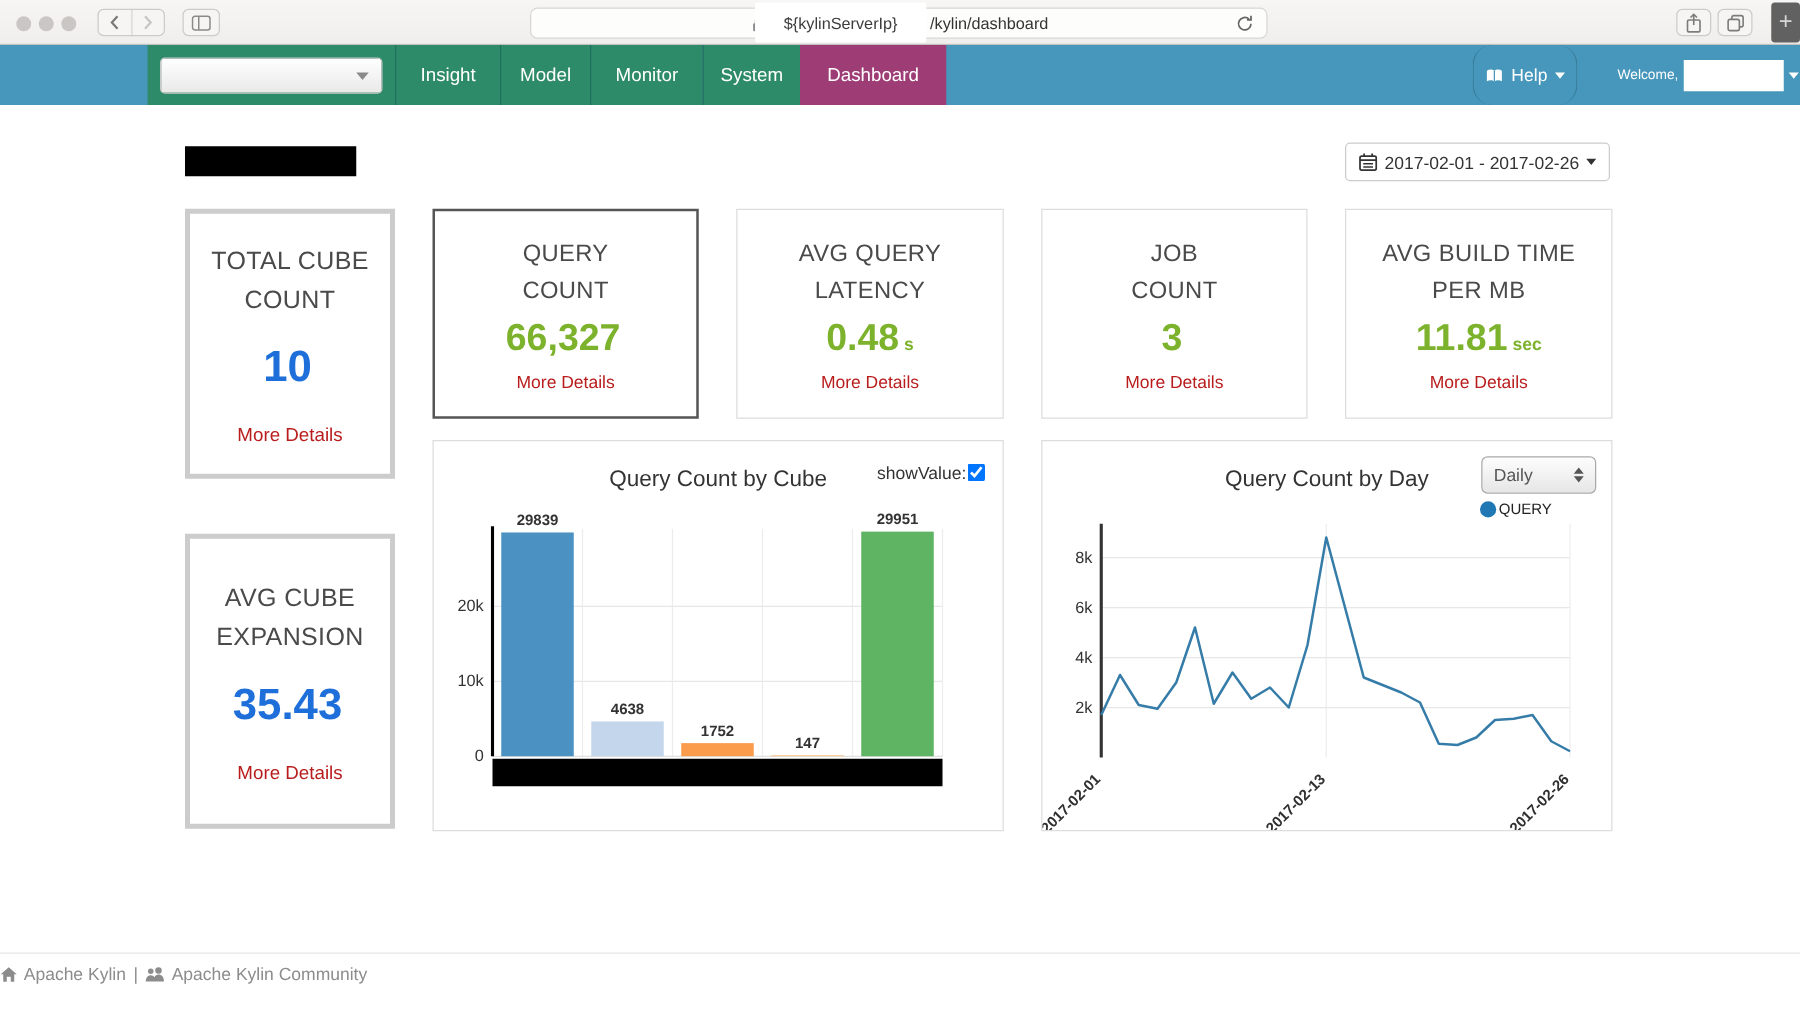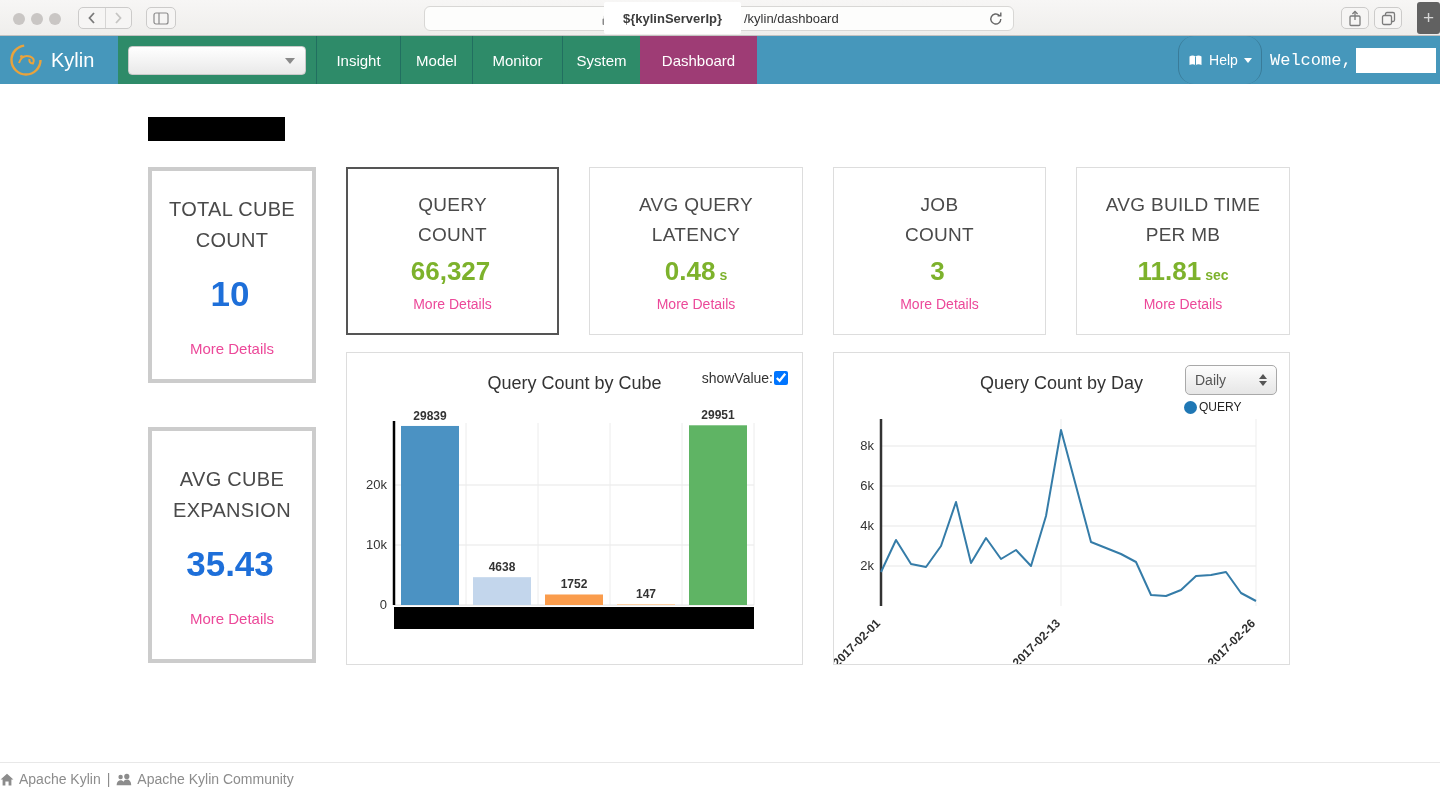--- a/index.html
+++ b/index.html
@@ -8,62 +8,62 @@
 
   
   .chrome{position:absolute;left:0;top:0;width:1440px;height:36px;background:linear-gradient(#f7f6f5,#efeeec);border-bottom:1px solid #c3c2c1;}
   .dot{position:absolute;top:13px;width:12px;height:12px;border-radius:50%;background:#c9c6c4;}
   .nav-group{position:absolute;left:78px;top:7px;width:54px;height:22px;border:1px solid #cccbca;border-radius:5px;background:#f6f5f4;display:flex;}
   .nav-half{flex:1;display:flex;align-items:center;justify-content:center;}
   .nav-half + .nav-half{border-left:1px solid #d6d5d4;}
   .chrome-btn{position:absolute;top:7px;height:22px;border:1px solid #cccbca;border-radius:5px;background:#f6f5f4;display:flex;align-items:center;justify-content:center;}
   .url-field{position:absolute;left:424px;top:6px;width:590px;height:25px;border:1px solid #d8d7d5;border-radius:6px;background:#fdfdfc;}
   .lock{position:absolute;left:176px;top:6px;}
-  .url-redact{position:absolute;left:604px;top:2px;width:137px;height:32px;background:#fff;border-radius:2px;display:flex;align-items:center;justify-content:center;font-size:13px;color:#3c3c3c;z-index:3;font-weight:bold;}
+  .url-redact{position:absolute;left:604px;top:2px;width:137px;height:32px;background:#fff;border-radius:2px;display:flex;align-items:center;justify-content:center;font-size:13px;color:#3c3c3c;z-index:3;}
   .url-path{position:absolute;left:744px;top:0;height:36px;display:flex;align-items:center;font-size:13px;color:#333;z-index:2;}
   .reload{position:absolute;left:563px;top:4px;}
   .newtab{position:absolute;left:1417px;top:2px;width:23px;height:32px;background:#616161;border-radius:3px;color:#d6d6d6;font-size:19px;display:flex;align-items:center;justify-content:center;}
 
   
   .navbar{position:absolute;left:0;top:36px;width:1440px;height:48px;background:#4697bb;}
   .brand{position:absolute;left:0;top:0;width:118px;height:48px;display:flex;align-items:center;padding-left:8px;gap:7px;}
   .brand-name{color:#fff;font-size:20px;}
   .nav-green{position:absolute;left:118px;top:0;width:198px;height:48px;background:#2e8b69;}
   .proj-select{position:absolute;left:10px;top:10px;width:178px;height:29px;border-radius:4px;background:linear-gradient(#ffffff,#e9e9e9);border:1px solid #c9c9c9;display:flex;align-items:center;}
   .proj-caret{margin-left:auto;margin-right:10px;width:0;height:0;border-left:5px solid transparent;border-right:5px solid transparent;border-top:6px solid #8a8a8a;}
   .tabs{position:absolute;left:316px;top:0;height:48px;display:flex;}
   .tab{height:48px;display:flex;align-items:center;justify-content:center;color:#fff;font-size:15px;background:#2e8b69;border-left:1px solid rgba(10,60,80,.35);cursor:pointer;text-align:center;}
   .tab.active{background:#9e3c75;border-left:none;}
   .tw1{width:84px}.tw2{width:72px}.tw3{width:90px}.tw4{width:78px}.tw5{width:117px}
   .help-item{position:absolute;left:1178px;top:0;width:84px;height:48px;border-left:1px solid rgba(0,0,0,.18);border-right:1px solid rgba(0,0,0,.18);display:flex;align-items:center;justify-content:center;gap:6px;color:#fff;font-size:14px;cursor:pointer;border-radius:16px;}
   .caret-w{width:0;height:0;border-left:4px solid transparent;border-right:4px solid transparent;border-top:5px solid #fff;}
   .welcome{position:absolute;left:1262px;top:0;height:48px;display:flex;align-items:center;}
-  .welcome-label{color:#fff;font-size:17px;margin-left:8px;font-family:Liberation Mono, monospace;}
+  .welcome-label{color:#fff;font-size:11px;margin-left:32px;}
   .welcome-redact{width:80px;height:25px;background:#fff;margin-left:4px;}
   .welcome-caret{margin-left:4px;}
 
   
   .title-redact{position:absolute;left:148px;top:117px;width:137px;height:24px;background:#000;}
   .date-btn{position:absolute;left:1076px;top:114px;width:212px;height:31px;border:1px solid #ccc;border-radius:4px;background:#fff;display:flex;align-items:center;justify-content:center;gap:6px;font-size:14px;color:#333;cursor:pointer;}
   .caret-d{width:0;height:0;border-left:4px solid transparent;border-right:4px solid transparent;border-top:5px solid #333;}
 
   .stat-card{position:absolute;background:#fff;border:1px solid #ddd;display:flex;flex-direction:column;align-items:center;justify-content:center;text-align:center;cursor:pointer;}
   .stat-card.tall{border:4px solid #ccc;}
   .stat-card.selected{border:2px solid #555;}
   .stat-title{font-size:19px;color:#4a4a4a;line-height:1.55;letter-spacing:.3px;}
   .stat-title span{display:block;}
   .tall .stat-title{font-size:20px;}
   .stat-value{margin:7px 0 3px;}
   .tall .stat-value{margin:18px 0 12px;}
-  .stat-value .num{font-size:26px;font-weight:bold;}
+  .stat-value .num{font-size:30px;font-weight:bold;}
   .tall .stat-value .num{font-size:35px;}
   .stat-value .suffix{font-size:14px;font-weight:bold;margin-left:4px;}
   .v-green{color:#7db22c;}
   .v-blue{color:#1e6fd9;}
-  .stat-link{font-size:14px;color:#ec4899;margin-top:6px;}
+  .stat-link{font-size:14px;color:#b91c1c;margin-top:6px;}
   .tall .stat-link{font-size:15px;margin-top:14px;}
 
   .panel{position:absolute;width:457px;height:313px;border:1px solid #ddd;background:#fff;}
   .panel-title{position:absolute;top:20px;left:0;width:100%;text-align:center;font-size:18px;color:#333;}
   .showvalue{position:absolute;top:17px;right:14px;display:flex;align-items:center;gap:1px;font-size:14px;color:#333;justify-content:center;}
   .showvalue input{margin:0;width:14px;height:14px;}
   .daily-select{position:absolute;top:12px;right:12px;width:92px;height:30px;border:1px solid #a9a9a9;border-radius:5px;background:linear-gradient(#fdfdfd,#e6e6e6);display:flex;align-items:center;padding:0 9px;font-size:14px;color:#555;cursor:pointer;}
   .spin{margin-left:auto;display:flex;flex-direction:column;gap:2px;}
   .spin i{display:block;width:0;height:0;border-left:4px solid transparent;border-right:4px solid transparent;}
   .spin .up{border-bottom:5px solid #555;}
@@ -127,28 +127,20 @@
     <div class="chrome-btn" style="left:1374px;width:28px">
       <svg width="15" height="15" viewBox="0 0 15 15">
           <rect x="4.5" y="1.5" width="9" height="9" rx="1.5" fill="none" stroke="#7c7c7c" stroke-width="1.3"></rect>
           <rect x="1.5" y="4.5" width="9" height="9" rx="1.5" fill="#f6f5f4" stroke="#7c7c7c" stroke-width="1.3"></rect>
         </svg>
     </div>
     <div class="newtab">+</div>
   </div>
 
   <div class="navbar">
-    <div class="brand">
-      <svg width="36" height="36" viewBox="0 0 36 36">
-        <circle cx="18" cy="18" r="14.5" fill="none" stroke="#e9a33c" stroke-width="2.4" stroke-dasharray="66 25"></circle>
-        <path d="M11 21 q3-9 11-6.5 q5.5 2 3 7 q-4.5-.5-3.5-4.5" fill="none" stroke="#e9a33c" stroke-width="2"></path>
-        <circle cx="13.5" cy="14.5" r="1.6" fill="#e9a33c"></circle>
-      </svg>
-      <span class="brand-name">Kylin</span>
-    </div>
     <div class="nav-green">
       <div class="proj-select">
         <span class="proj-caret"></span>
       </div>
     </div>
     <div class="tabs">
       <div class="tab tw1">Insight</div>
       <div class="tab tw2">Model</div>
       <div class="tab tw3">Monitor</div>
       <div class="tab tw4">System</div>
@@ -164,20 +156,32 @@
     </div>
     <div class="welcome">
       <span class="welcome-label">Welcome,</span>
       <span class="welcome-redact"></span>
       <span class="caret-w welcome-caret"></span>
     </div>
   </div>
 
   <div class="title-redact"></div>
 
+  <div class="date-btn">
+    <svg width="15" height="15" viewBox="0 0 15 15">
+        <rect x="1" y="2.8" width="13" height="11.2" rx="1.4" fill="none" stroke="#333" stroke-width="1.4"></rect>
+        <line x1="1" y1="6" x2="14" y2="6" stroke="#333" stroke-width="1.4"></line>
+        <line x1="4.3" y1="0.8" x2="4.3" y2="3.6" stroke="#333" stroke-width="1.4"></line>
+        <line x1="10.7" y1="0.8" x2="10.7" y2="3.6" stroke="#333" stroke-width="1.4"></line>
+        <line x1="3.6" y1="9" x2="11.4" y2="9" stroke="#333" stroke-width="1.2"></line>
+        <line x1="3.6" y1="11.6" x2="11.4" y2="11.6" stroke="#333" stroke-width="1.2"></line>
+      </svg>
+    <span>2017-02-01 - 2017-02-26</span>
+    <span class="caret-d"></span>
+  </div>
 
   <div class="stat-card tall" style="left:148px;top:167px;width:168px;height:216px">
     <div class="stat-title">
         <span>TOTAL CUBE</span>
         <span>COUNT</span>
       </div>
     <div class="stat-value v-blue"><span class="num">10</span><span class="suffix"></span></div>
     <div class="stat-link">More Details</div>
   </div>
 

